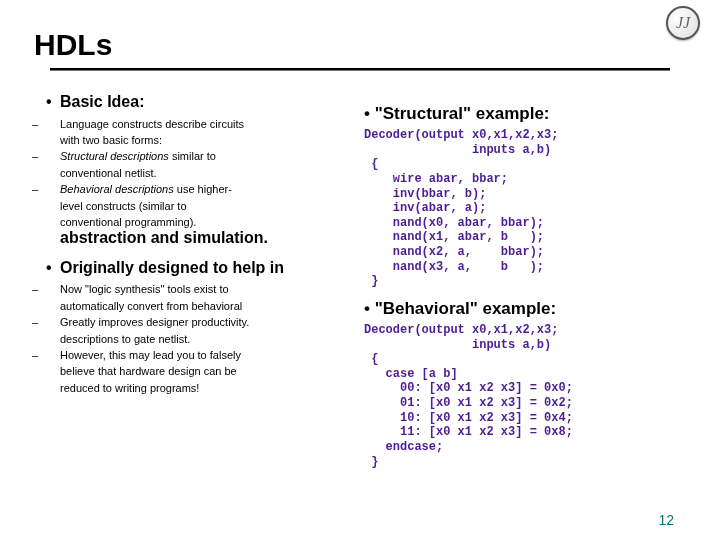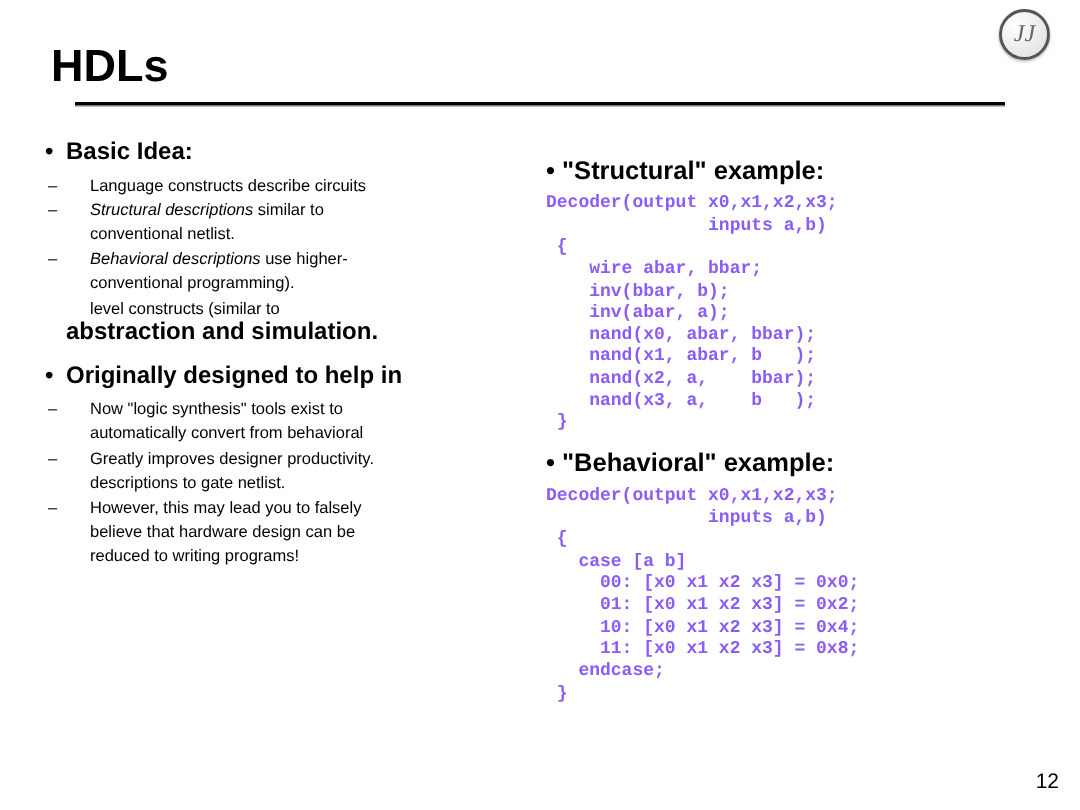--- a/index.html
+++ b/index.html
@@ -58,21 +58,21 @@
     position: absolute;
     left: 30px;
     top: 92px;
     width: 332px;
     font-size: 14px;
     line-height: 1.22;
   }
   .h1b {
     font-weight: bold;
     font-size: 16px;
-    margin: 0 0 6px 0;
+    margin: 0 0 6px 16px;
   }
   .h1b.mt {
     margin-top: 10px;
   }
   .sub {
     margin: 0 0 3px 30px;
     text-indent: -14px;
     font-size: 11px;
   }
   .sub .d {
@@ -92,27 +92,27 @@
   }
   .exh.mt {
     margin-top: 10px;
   }
   .code {
     font-family: "Courier New", monospace;
     font-weight: bold;
     font-size: 12px;
     line-height: 1.22;
     white-space: pre;
-    color: #8b5cf6;
+    color: #4c1d95;
   }
   .pagenum {
     position: absolute;
-    right: 14px;
+    right: 46px;
     bottom: 12px;
-    color: #000000;
+    color: #0f766e;
     font-size: 14px;
   }
   .bdot {
     display:inline-block;
     width: 14px;
   }
   i { font-style: italic; }
 </style>
 </head>
 <body>
@@ -121,27 +121,28 @@
 
   <div class="logo">JJ</div>
 
   <div class="title">HDLs</div>
   <div class="rule"></div>
 
   <div class="leftcol">
     <p class="h1b"><span class="bdot">•</span><span>Basic Idea:</span></p>
 
     <p class="sub"><span class="d">–</span><span>Language constructs describe circuits</span></p>
+    <p class="sub"><span class="d"></span><span>with two basic forms:</span></p>
 
     <p class="sub"><span class="d">–</span><i>Structural descriptions</i><span> similar to</span></p>
     <p class="sub"><span class="d"></span><span>conventional netlist.</span></p>
 
     <p class="sub"><span class="d">–</span><i>Behavioral descriptions</i><span> use higher-</span></p>
+    <p class="sub"><span class="d"></span><span>level constructs (similar to</span></p>
     <p class="sub"><span class="d"></span><span>conventional programming).</span></p>
-    <p class="sub"><span class="d"></span><span>level constructs (similar to</span></p>
 
     <p class="h1b" style="margin-top:-4px;"><span class="bdot"></span><span>abstraction and simulation.</span></p>
     <p class="h1b mt"><span class="bdot">•</span><span>Originally designed to help in</span></p>
 
     <p class="sub"><span class="d">–</span><span>Now "logic synthesis" tools exist to</span></p>
     <p class="sub"><span class="d"></span><span>automatically convert from behavioral</span></p>
     <p class="sub"><span class="d">–</span><span>Greatly improves designer productivity.</span></p>
 
     <p class="sub"><span class="d"></span><span>descriptions to gate netlist.</span></p>
 

